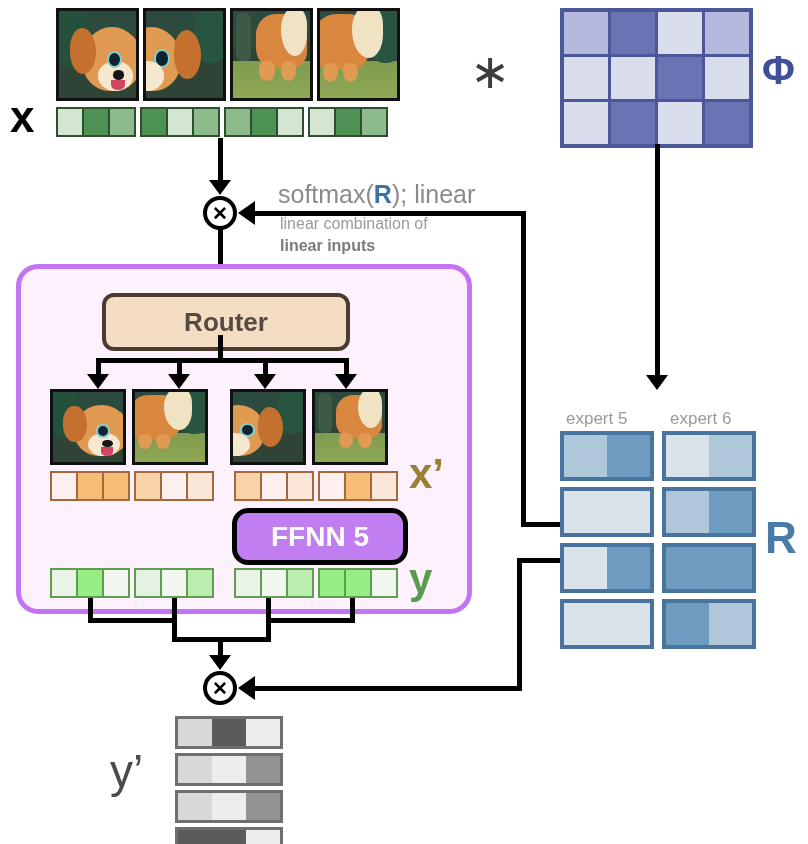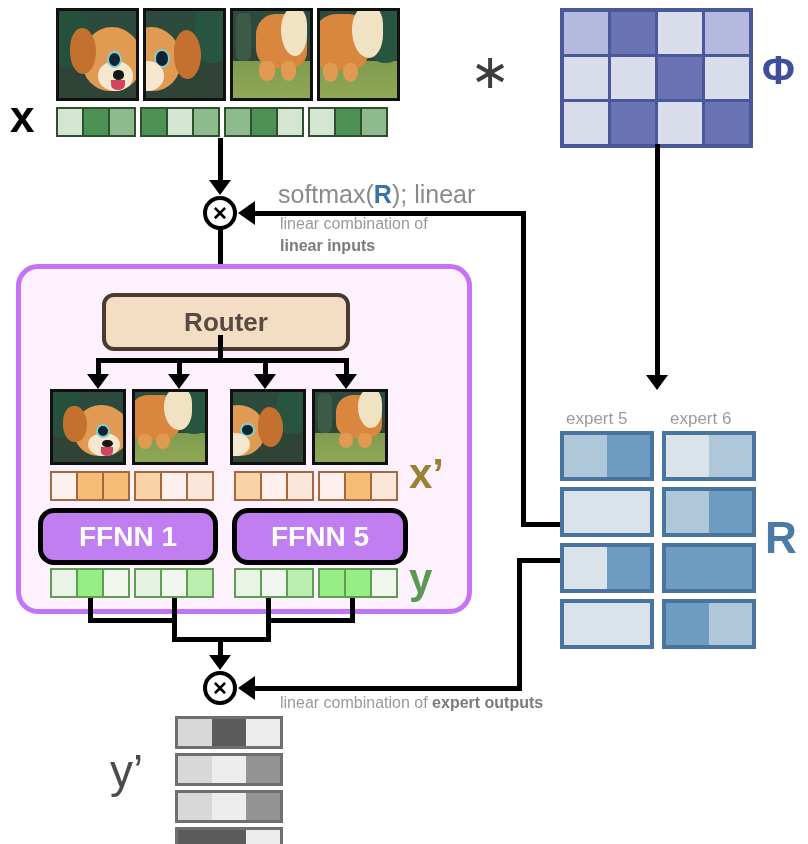--- a/index.html
+++ b/index.html
@@ -297,21 +297,20 @@
         <div style="width: 28px; height: 30px; background: rgb(251, 231, 218); border: 2px solid rgb(164, 104, 60); margin-right: -2px;"></div>
       </div>
       <div style="display: flex; margin-right: 0px;">
         <div style="width: 28px; height: 30px; background: rgb(253, 240, 239); border: 2px solid rgb(164, 104, 60); margin-right: -2px;"></div>
         <div style="width: 28px; height: 30px; background: rgb(246, 189, 118); border: 2px solid rgb(164, 104, 60); margin-right: -2px;"></div>
         <div style="width: 28px; height: 30px; background: rgb(251, 231, 218); border: 2px solid rgb(164, 104, 60); margin-right: -2px;"></div>
       </div>
     </div>
   <div class="abs mathlabel" style="left:409px; top:453px; font-size:42px; color:#9a8136;">x’</div>
 
-  <div class="abs ffnn-box" style="left:38px; top:508px; width:180px; height:57px; font-size:28px;">FFNN 1</div>
   <div class="abs ffnn-box" style="left:232px; top:508px; width:176px; height:57px; font-size:28px;">FFNN 5</div>
 
   <div class="abs" id="yvec" style="left:50px; top:568px; display:flex;">
       <div style="display: flex; margin-right: 6px;">
         <div style="width: 28px; height: 30px; background: rgb(233, 244, 231); border: 2px solid rgb(95, 158, 82); margin-right: -2px;"></div>
         <div style="width: 28px; height: 30px; background: rgb(151, 238, 132); border: 2px solid rgb(95, 158, 82); margin-right: -2px;"></div>
         <div style="width: 28px; height: 30px; background: rgb(241, 247, 239); border: 2px solid rgb(95, 158, 82); margin-right: -2px;"></div>
       </div>
       <div style="display: flex; margin-right: 22px;">
         <div style="width: 28px; height: 30px; background: rgb(228, 242, 225); border: 2px solid rgb(95, 158, 82); margin-right: -2px;"></div>
@@ -343,23 +342,20 @@
   <div class="abs vline" style="left:218px; top:637px; height:22px;"></div>
   <div class="abs arrowdown" style="left:209px; top:655px;"></div>
 
   <div class="abs mulnode" style="left:203px; top:671px;">✕</div>
 
   <div class="abs arrowleft" style="left:238px; top:676px;"></div>
   <div class="abs hline" style="left:254px; top:686px; width:268px;"></div>
   <div class="abs vline" style="left:517px; top:558px; height:133px;"></div>
   <div class="abs hline" style="left:517px; top:558px; width:44px;"></div>
 
-  <div class="abs anno-sub" style="left:280px; top:694px;">
-    <span>linear combination of </span><b>expert outputs</b>
-  </div>
 
   <div class="abs mathlabel" style="left:110px; top:748px; font-size:46px; color:#4b4b4b; font-weight:normal;">y’</div>
   <div class="abs" id="ypwrap" style="left:175px; top:716px;">
       <div class="y-row" style="margin-bottom: 4px;">
         <div class="y-cell" style="background: rgb(216, 216, 216);"></div>
         <div class="y-cell" style="background: rgb(91, 91, 91);"></div>
         <div class="y-cell" style="background: rgb(237, 237, 237);"></div>
       </div>
       <div class="y-row" style="margin-bottom: 4px;">
         <div class="y-cell" style="background: rgb(216, 216, 216);"></div>

